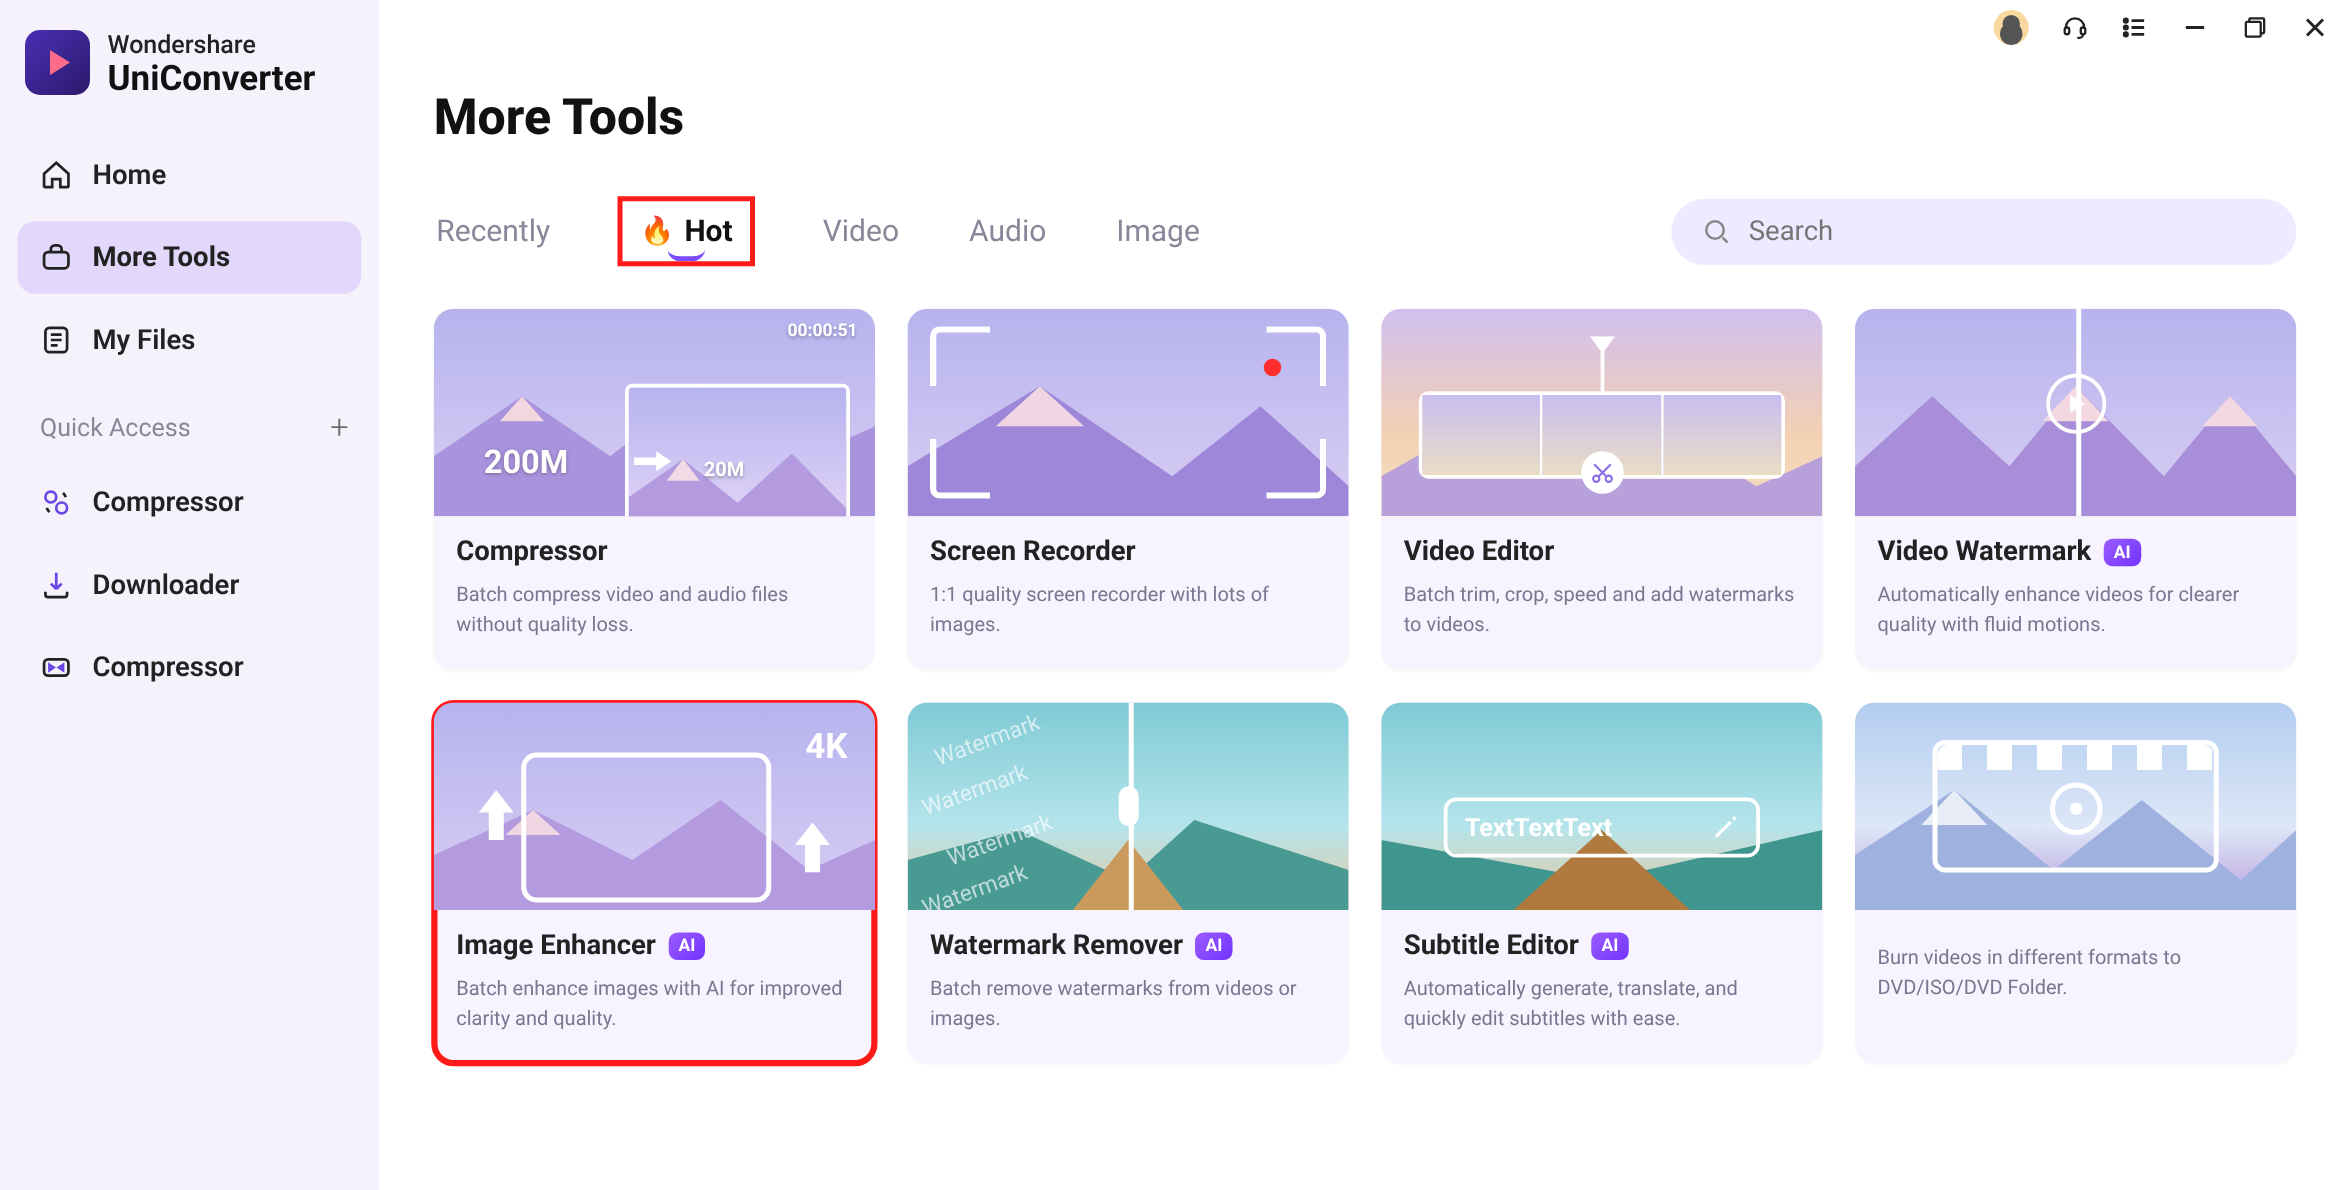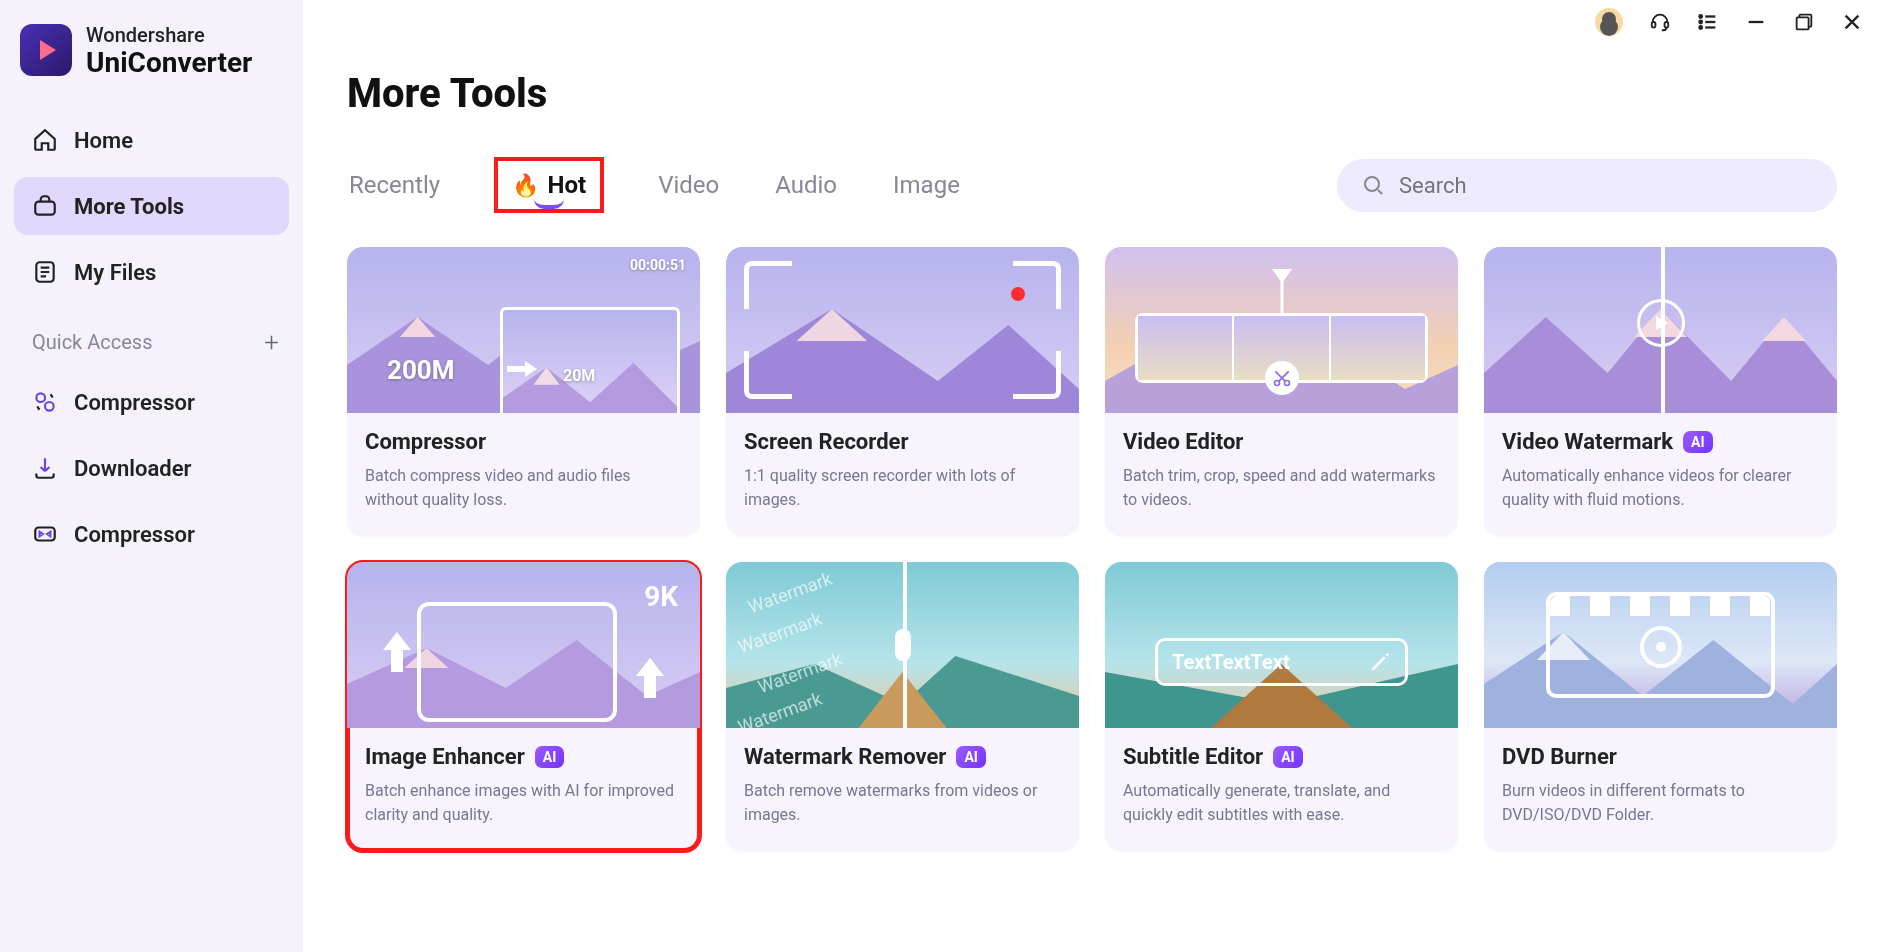--- a/index.html
+++ b/index.html
@@ -381,21 +381,21 @@
       </div>
 
       <div class="card highlighted">
         <div class="thumb sky-purple">
           <div class="mtn">
               <svg viewBox="0 0 400 150" preserveAspectRatio="none">
                 <polygon fill="#b49be0" points="0,150 0,95 90,50 180,100 260,40 340,110 400,80 400,150"></polygon>
                 <polygon fill="#efd5e2" points="90,50 115,75 65,75"></polygon>
               </svg>
             </div>
-          <span class="fourk">9K</span>
+          <span class="fourk">4K</span>
           <span class="inner-frame"></span>
           <span class="up-arrow l">
               <svg width="28" height="40" fill="#fff">
                 <path d="M14 0 28 18H20v22H8V18H0z"></path>
               </svg>
             </span>
           <span class="up-arrow r">
               <svg width="28" height="40" fill="#fff">
                 <path d="M14 0 28 18H20v22H8V18H0z"></path>
               </svg>
@@ -467,22 +467,19 @@
                 <polygon fill="#9fb1de" points="0,150 0,95 90,30 180,110 260,40 350,120 400,70 400,150"></polygon>
                 <polygon fill="#e8edf7" points="90,30 120,65 60,65"></polygon>
               </svg>
             </div>
           <div class="clapboard">
             <div class="clap-top"></div>
             <div class="disc"></div>
           </div>
         </div>
         <div class="card-body">
-          <div class="card-title">
-              <span>DVD Burner</span>
-            </div>
           <div class="card-desc">Burn videos in different formats to DVD/ISO/DVD Folder.</div>
         </div>
       </div>
 
     </div>
   </div>
 </main>
 
 </body></html>

